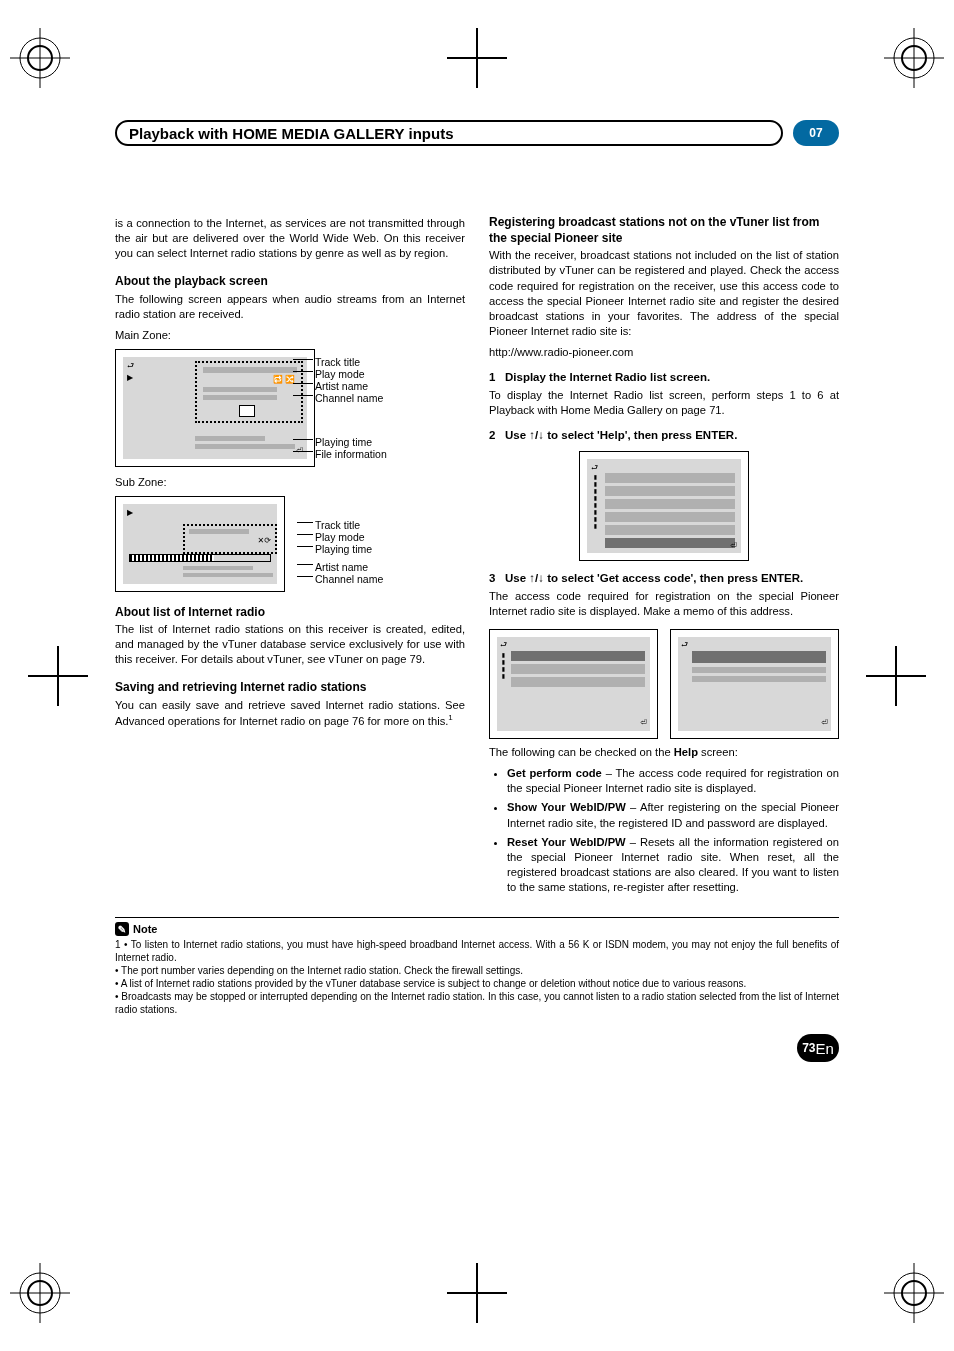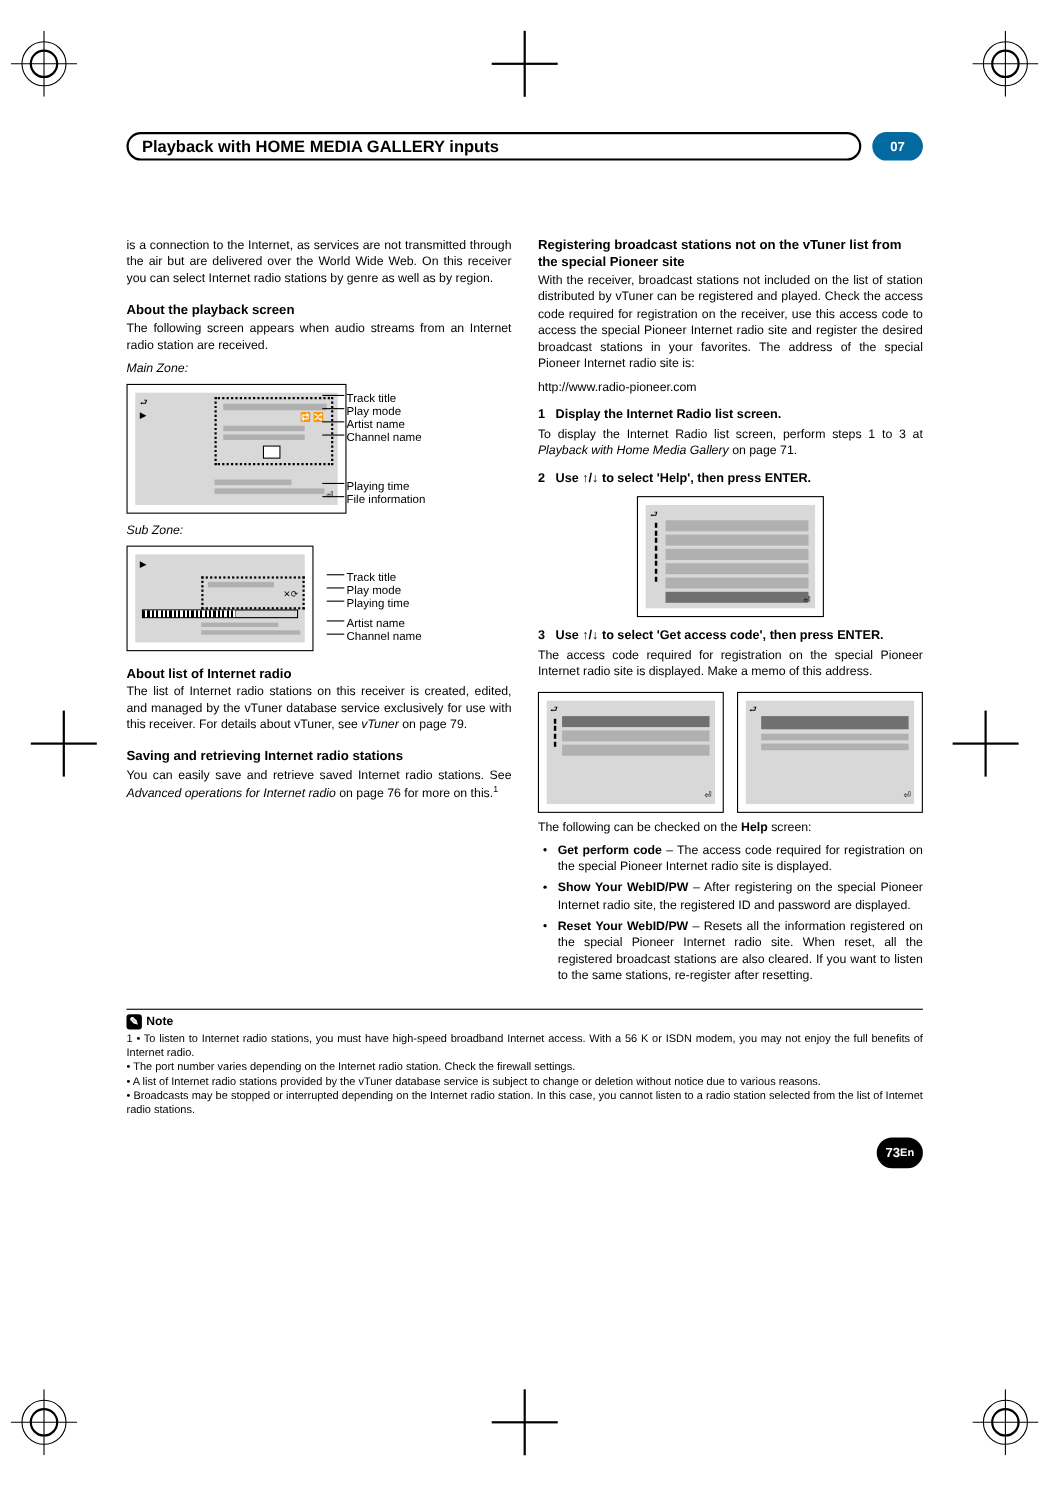--- a/index.html
+++ b/index.html
@@ -47,21 +47,21 @@
     border-radius:13px; display:flex; align-items:center;
     justify-content:center; font-weight:bold; font-size:12px;
   }
 
   
   .cols { display:flex; gap:24px; margin-top:68px; }
   .col { width:350px; font-size:11.2px; line-height:1.35; }
 
   h4 { font-size:12px; font-weight:bold; margin:12px 0 2px 0; }
   p  { margin:2px 0 6px 0; text-align:justify; }
-  .italic { font-style:italic; }
+  .italic { }
   .sup { font-size:8px; vertical-align:super; }
 
   
   .fig {
     border:1.5px solid #000; height:118px; position:relative;
     background:#fff;
   }
   .fig-inner { position:absolute; inset:7px; background:#d8d8d8; }
   .bar { position:absolute; background:#b0b0b0; height:12px; }
   .bar-dark { background:#707070; }
@@ -94,21 +94,21 @@
   .footnote { font-size:10px; line-height:1.3; text-align:justify; }
 
   
   .pg-badge {
     position:absolute; right:0; bottom:-6px;
     width:42px; height:28px; background:#000; color:#fff;
     border-radius:14px; display:flex; flex-direction:row;
     align-items:center; justify-content:center;
     font-size:12px; font-weight:bold; line-height:1;
   }
-  .pg-badge .lang { font-size:10px; font-weight:bold; margin-top:1px;text-align:center; }
+  .pg-badge .lang { font-size:15px; font-weight:normal; margin-top:1px;text-align:center; }
 
   .figwrap-main { position:relative; width:200px; margin:6px 0 2px 0; }
   .figwrap-sub  { position:relative; width:200px; margin:6px 0 10px 0; }
   .fig-small { width:170px; height:96px; }
 
   .col-right .fig-centered { margin:8px auto; width:170px; }
   .col-right .fig-centered .fig { height:110px; }
 
   .step { margin:10px 0 2px 0; font-size:11.5px; }
   .step b { font-weight:bold; }
@@ -243,21 +243,21 @@
 
     <div class="col col-right">
       <h4 style="margin-top:0;">Registering broadcast stations not on the vTuner list from the special Pioneer site</h4>
       <p>With the receiver, broadcast stations not included on the list of station distributed by vTuner can be registered and played. Check the access code required for registration on the receiver, use this access code to access the special Pioneer Internet radio site and register the desired broadcast stations in your favorites. The address of the special Pioneer Internet radio site is:</p>
       <p>http://www.radio-pioneer.com</p>
 
       <div class="step">
         <b>1</b>&nbsp;&nbsp;&nbsp;<b>Display the Internet Radio list screen.</b>
       </div>
       <p>
-        <span>To display the Internet Radio list screen, perform steps 1 to 3 at </span><span class="italic">Playback with Home Media Gallery</span><span> on page 71.</span>
+        <span>To display the Internet Radio list screen, perform steps 1 to 6 at </span><span class="italic">Playback with Home Media Gallery</span><span> on page 71.</span>
       </p>
 
       <div class="step">
         <b>2</b>&nbsp;&nbsp;&nbsp;<b><span>Use </span><span class="arrow">↑/↓</span><span> to select 'Help', then press ENTER.</span></b>
       </div>
 
       <div class="fig-centered">
         <div class="fig">
           <div class="fig-inner">
             <div style="position:absolute;left:4px;top:4px;font-size:8px;">⮐</div>

